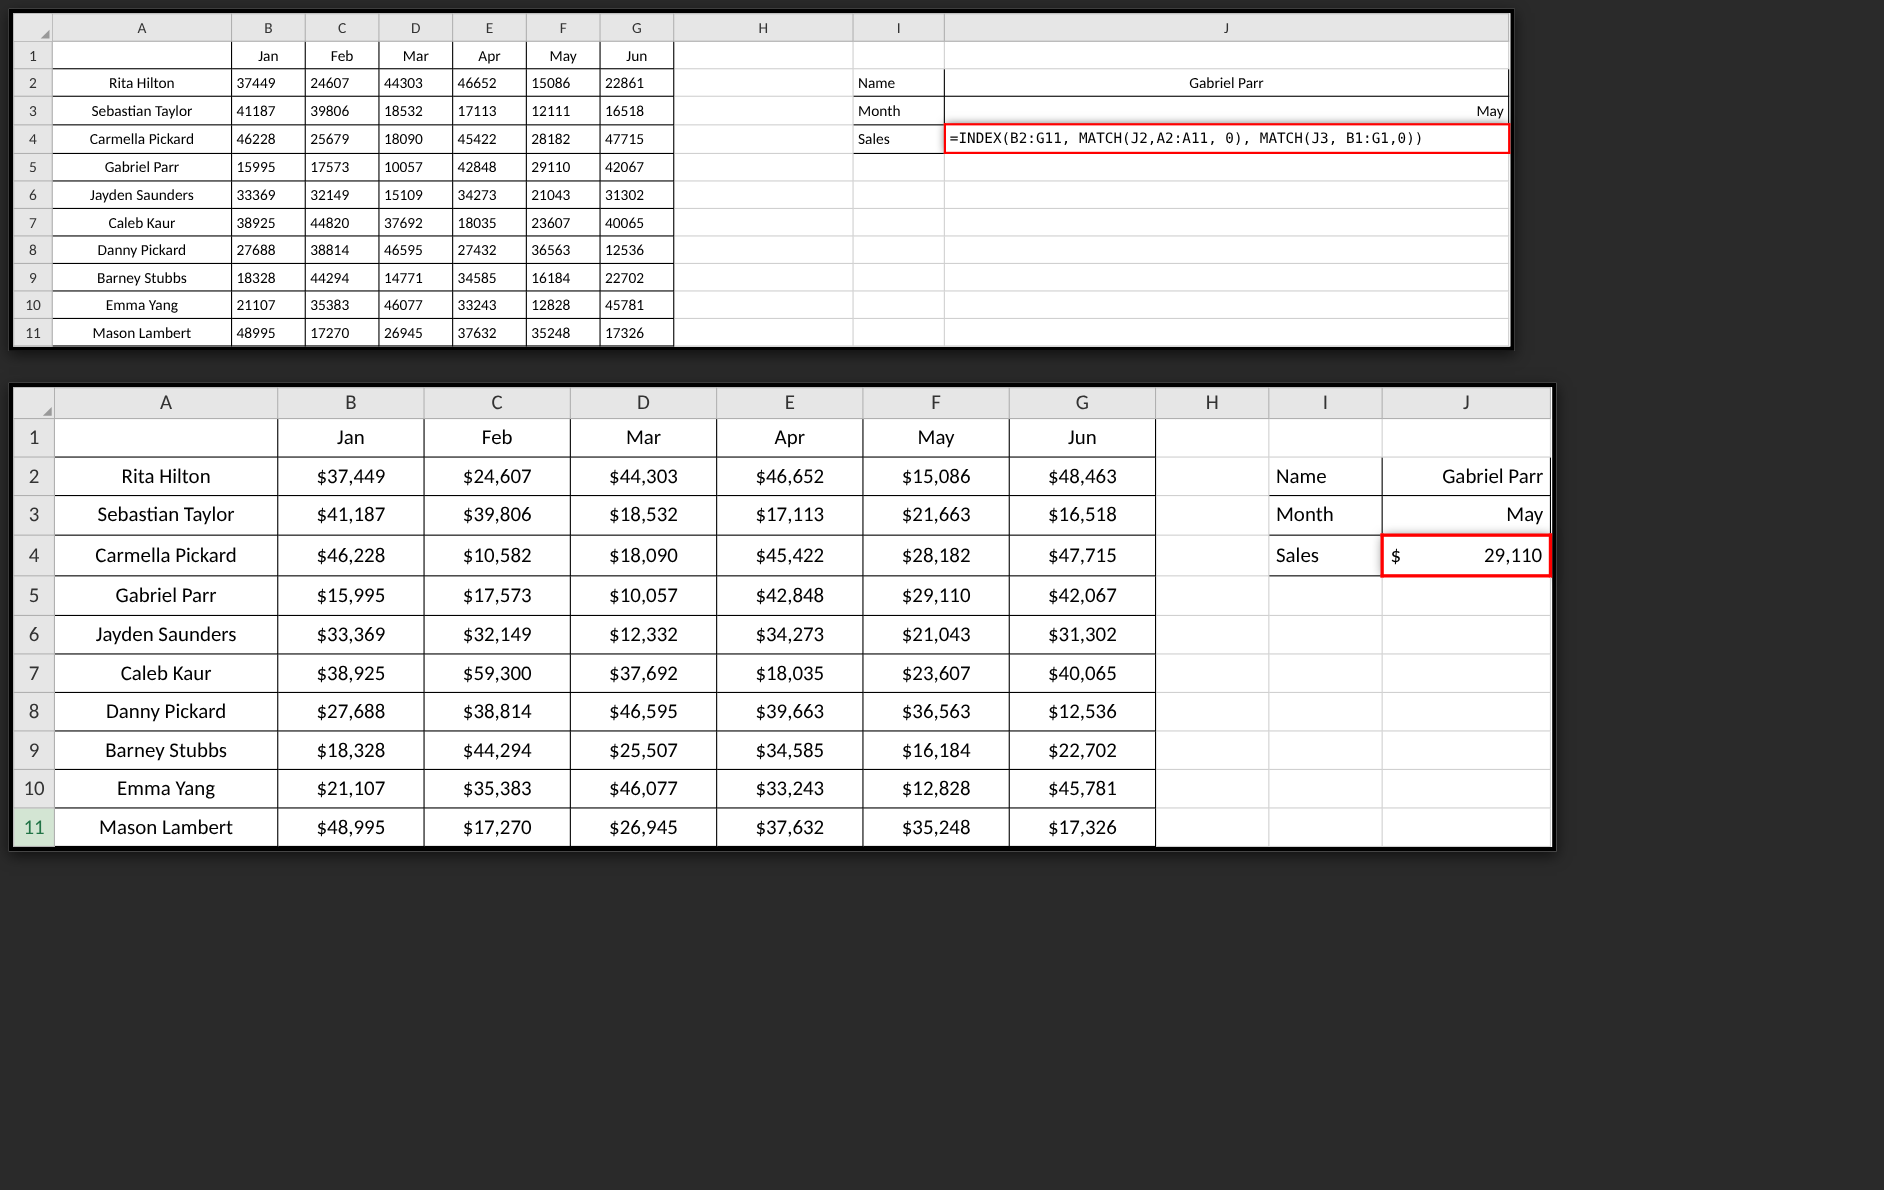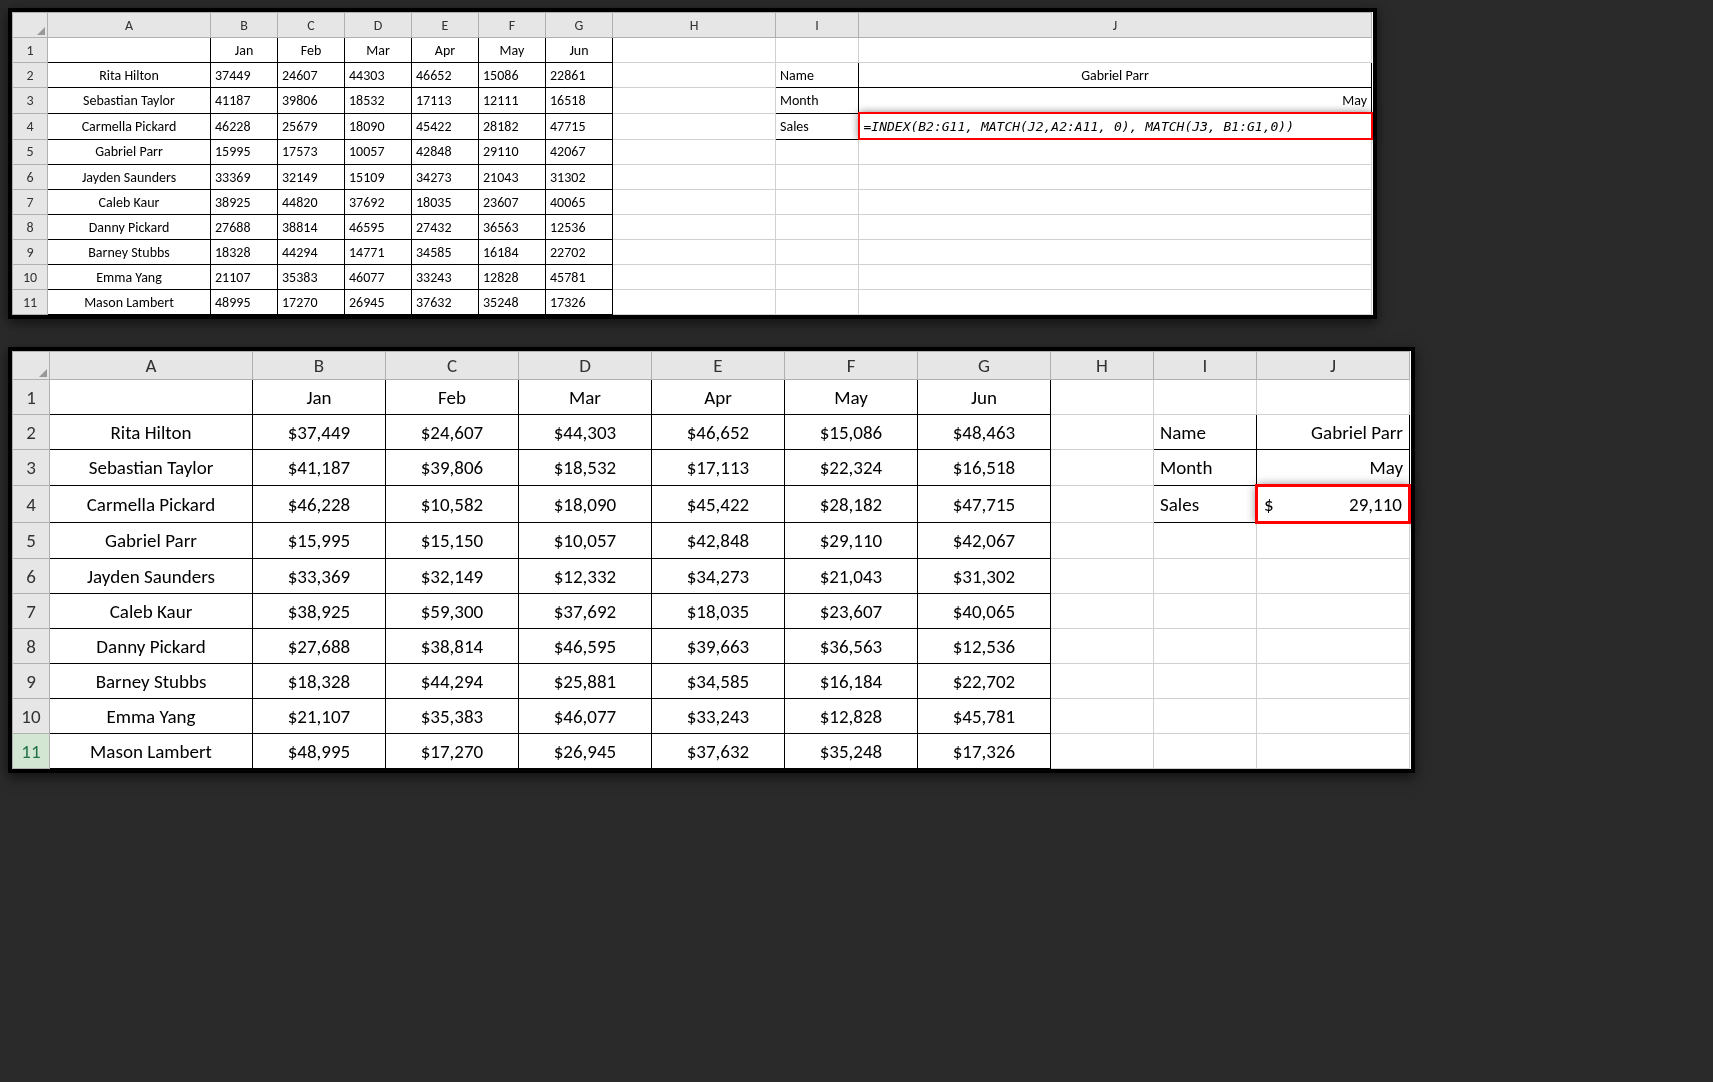--- a/index.html
+++ b/index.html
@@ -60,21 +60,20 @@
 .bordered { border: 1px solid #000 !important; }
 .txt-c { text-align: center; }
 .txt-r { text-align: right; }
 .txt-l { text-align: left; }
 .hl-formula {
   background: #ffff00;
   border: 2px solid #ff0000 !important;
   box-shadow: 0 0 8px rgba(0,0,0,0.6);
   font-family: Consolas, monospace;
   font-size: 13px;
-  font-style: italic;
 }
 .hl-result {
   background: #ffff00;
   border: 3px solid #ff0000 !important;
   box-shadow: 0 0 10px rgba(0,0,0,0.6);
 }
 .money-pad { display: flex; justify-content: space-between; }
 </style>
 </head>
 <body>
@@ -302,21 +301,21 @@
     <td class="cell bordered txt-r">Gabriel Parr</td>
   </tr>
 
   <tr>
     <th class="rowhdr">3</th>
     <td class="cell bordered txt-c">Sebastian Taylor</td>
     <td class="cell bordered txt-c">$41,187</td>
     <td class="cell bordered txt-c">$39,806</td>
     <td class="cell bordered txt-c">$18,532</td>
     <td class="cell bordered txt-c">$17,113</td>
-    <td class="cell bordered txt-c">$22,324</td>
+    <td class="cell bordered txt-c">$21,663</td>
     <td class="cell bordered txt-c">$16,518</td>
     <td class="cell"></td>
     <td class="cell bordered txt-l">Month</td>
     <td class="cell bordered txt-r">May</td>
   </tr>
 
   <tr>
     <th class="rowhdr">4</th>
     <td class="cell bordered txt-c">Carmella Pickard</td>
     <td class="cell bordered txt-c">$46,228</td>
@@ -332,21 +331,21 @@
         <span>$</span>
         <span>29,110</span>
       </span>
     </td>
   </tr>
 
   <tr>
     <th class="rowhdr">5</th>
     <td class="cell bordered txt-c">Gabriel Parr</td>
     <td class="cell bordered txt-c">$15,995</td>
-    <td class="cell bordered txt-c">$15,150</td>
+    <td class="cell bordered txt-c">$17,573</td>
     <td class="cell bordered txt-c">$10,057</td>
     <td class="cell bordered txt-c">$42,848</td>
     <td class="cell bordered txt-c">$29,110</td>
     <td class="cell bordered txt-c">$42,067</td>
     <td class="cell"></td>
     <td class="cell"></td>
     <td class="cell"></td>
   </tr>
 
   <tr>
@@ -389,21 +388,21 @@
     <td class="cell"></td>
     <td class="cell"></td>
     <td class="cell"></td>
   </tr>
 
   <tr>
     <th class="rowhdr">9</th>
     <td class="cell bordered txt-c">Barney Stubbs</td>
     <td class="cell bordered txt-c">$18,328</td>
     <td class="cell bordered txt-c">$44,294</td>
-    <td class="cell bordered txt-c">$25,881</td>
+    <td class="cell bordered txt-c">$25,507</td>
     <td class="cell bordered txt-c">$34,585</td>
     <td class="cell bordered txt-c">$16,184</td>
     <td class="cell bordered txt-c">$22,702</td>
     <td class="cell"></td>
     <td class="cell"></td>
     <td class="cell"></td>
   </tr>
 
   <tr>
     <th class="rowhdr">10</th>

